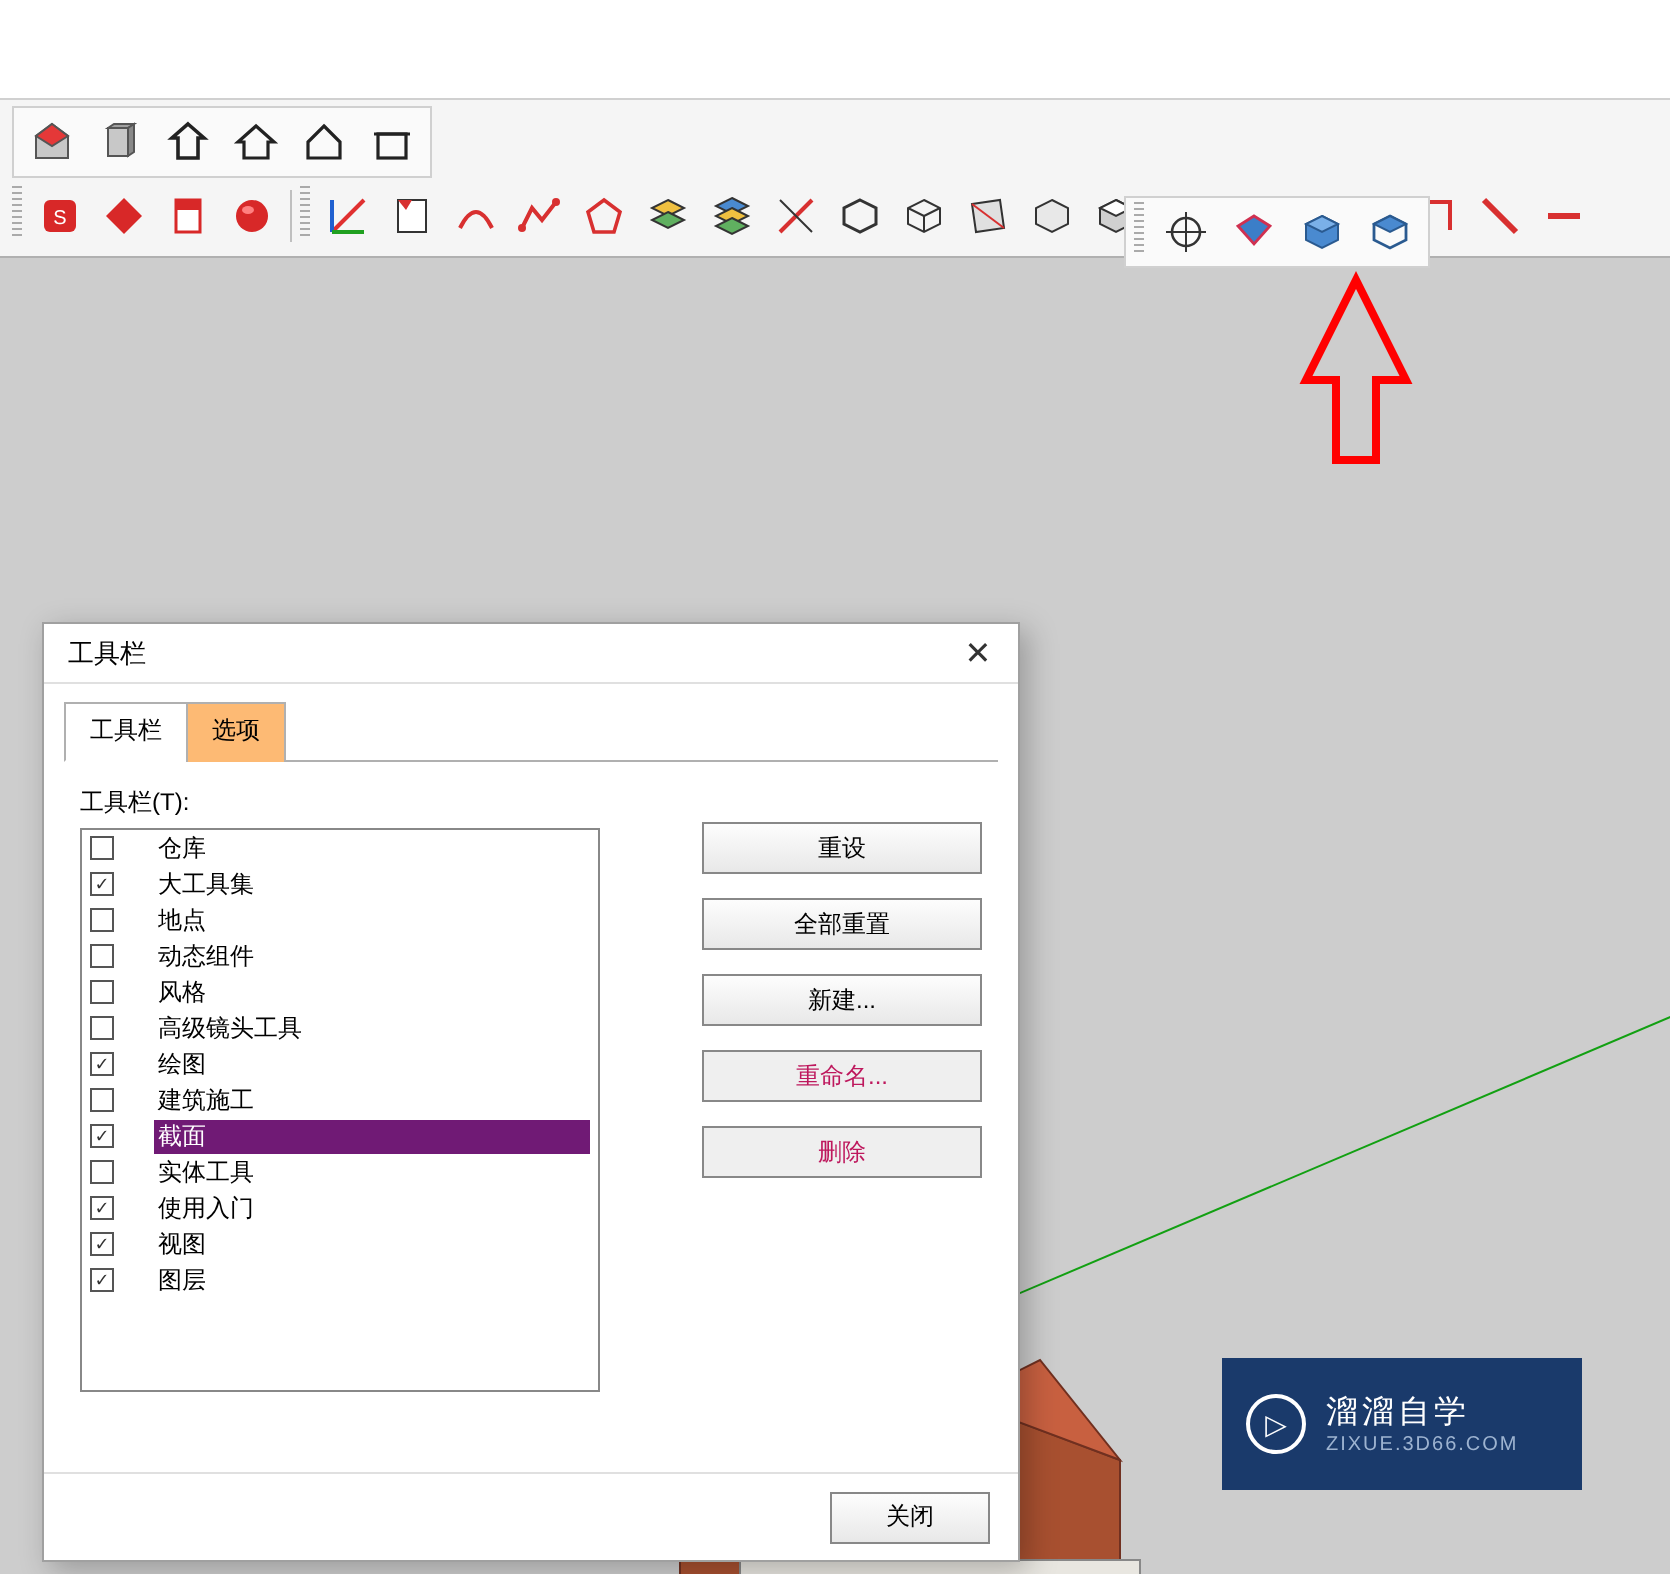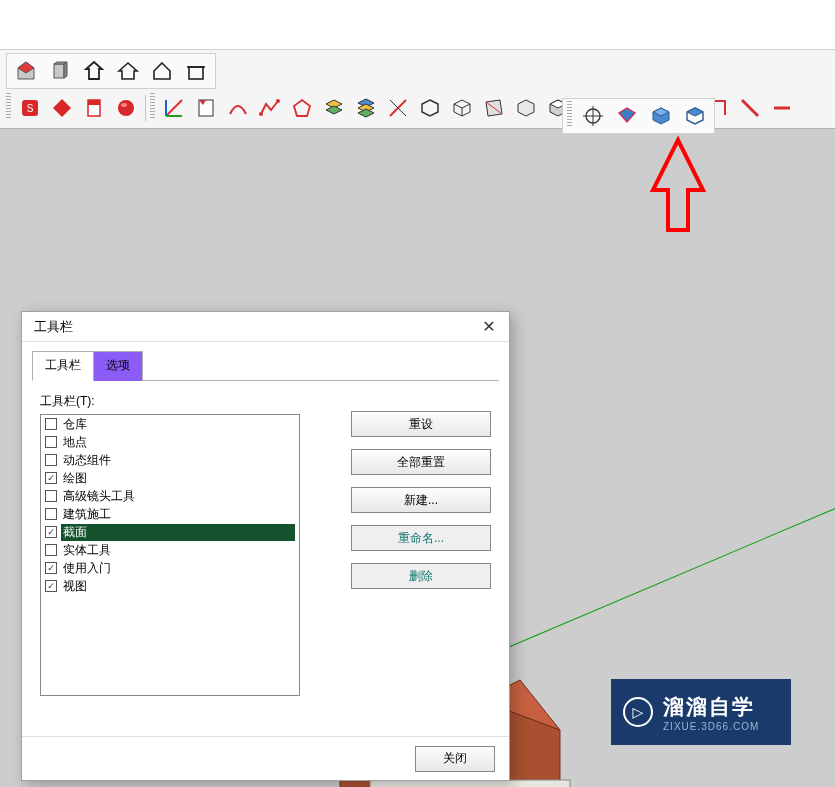--- a/index.html
+++ b/index.html
@@ -104,21 +104,21 @@
   .tabs {
     display: flex;
     border-bottom: 1px solid #b0b0b0;
     position: relative;
     top: 0;
   }
   .tab {
     padding: 5px 12px 6px 12px;
     border: 1px solid #b0b0b0;
     border-bottom: none;
-    background: #8b5cf6;
+    background: #fdba74;
     font-size: 12px;
     position: relative;
     top: 1px;
     cursor: pointer;
     margin-right: -1px;
   }
   .tab.active { background: #fff; border-bottom: 1px solid #fff; }
   .tab-content { padding: 12px 8px 8px 8px; display: flex; gap: 30px; }
   .left-col { flex: 1; }
   .lbl { font-size: 12px; margin-bottom: 4px; display: block; }
@@ -128,37 +128,37 @@
     background: #fff;
     overflow-y: scroll;
     font-size: 12px;
   }
   .listbox::-webkit-scrollbar { width: 16px; }
   .listbox::-webkit-scrollbar-track { background: #eee; }
   .listbox::-webkit-scrollbar-thumb { background: #c0c0c0; border: 1px solid #a0a0a0; }
   .li-row {
     display: flex; align-items: center;
     padding: 1px 4px;
-    gap: 4px;
+    gap: 20px;
     height: 18px;
     cursor: default;
   }
-  .li-row.selected .li-txt { background: #14532d; color: #fff; padding: 0 2px; flex:1; }
+  .li-row.selected .li-txt { background: #701a75; color: #fff; padding: 0 2px; flex:1; }
   .cb { width: 12px; height: 12px; border: 1px solid #555; background: #fff; display:inline-flex;align-items:center;justify-content:center; font-size:9px; color:#333; }
   .cb.checked::after { content: "✓"; }
   .li-txt { padding: 0 2px; }
   .right-col { display: flex; flex-direction: column; gap: 12px; padding-top: 18px; }
   .btn {
     width: 140px; height: 26px;
     border: 1px solid #888;
     background: linear-gradient(#fdfdfd,#e8e8e8);
     font-size: 12px;
     cursor: pointer;
   }
-  .btn:disabled { color: #0f766e; background: #efefef; cursor: default; }
+  .btn:disabled { color: #be185d; background: #efefef; cursor: default; }
   .dlg-footer {
     height: 44px;
     display: flex; justify-content: flex-end; align-items: center;
     padding: 0 14px;
     border-top: 1px solid #e0e0e0;
   }
   .dlg-footer .btn { width: 80px; }
 
   
   .watermark {
@@ -170,21 +170,21 @@
     padding: 0 12px;
     color: #fff;
     z-index: 10;
   }
   .wm-icon {
     width: 30px; height: 30px;
     border: 2px solid #fff; border-radius: 50%;
     display:flex;align-items:center;justify-content:center;
     font-size: 14px;
   }
-  .wm-txt .big { font-size: 21px; font-weight: 700; letter-spacing: 2px; }
+  .wm-txt .big { font-size: 16px; font-weight: 400; letter-spacing: 2px; }
   .wm-txt .small { font-size: 10px; color: #9db3d0; letter-spacing: 1px; }
 
   
   .scene-shape {
     position: absolute;
   }
 </style>
 </head>
 <body>
 
@@ -435,54 +435,66 @@
     </div>
     <div class="tab-content">
       <div class="left-col">
         <span class="lbl">工具栏(T):</span>
         <div class="listbox" id="listbox">
             <div class="li-row">
               <span class="cb"></span>
               <span class="li-txt">仓库</span>
             </div>
             <div class="li-row">
+              <span class="cb checked"></span>
+              <span class="li-txt">大工具集</span>
+            </div>
+            <div class="li-row">
               <span class="cb"></span>
               <span class="li-txt">地点</span>
             </div>
             <div class="li-row">
               <span class="cb"></span>
               <span class="li-txt">动态组件</span>
+            </div>
+            <div class="li-row">
+              <span class="cb"></span>
+              <span class="li-txt">风格</span>
+            </div>
+            <div class="li-row">
+              <span class="cb"></span>
+              <span class="li-txt">高级镜头工具</span>
             </div>
             <div class="li-row">
               <span class="cb checked"></span>
               <span class="li-txt">绘图</span>
-            </div>
-            <div class="li-row">
-              <span class="cb"></span>
-              <span class="li-txt">高级镜头工具</span>
             </div>
             <div class="li-row">
               <span class="cb"></span>
               <span class="li-txt">建筑施工</span>
             </div>
             <div class="li-row selected">
               <span class="cb checked"></span>
               <span class="li-txt">截面</span>
             </div>
             <div class="li-row">
               <span class="cb"></span>
               <span class="li-txt">实体工具</span>
             </div>
             <div class="li-row">
               <span class="cb checked"></span>
               <span class="li-txt">使用入门</span>
             </div>
             <div class="li-row">
               <span class="cb checked"></span>
               <span class="li-txt">视图</span>
+            </div>
+            <div class="li-row">
+              <span class="cb checked"></span>
+              <span class="li-txt">图层</span>
             </div>
           </div>
       </div>
       <div class="right-col">
         <button class="btn">重设</button>
         <button class="btn">全部重置</button>
         <button class="btn">新建...</button>
         <button class="btn" disabled="">重命名...</button>
         <button class="btn" disabled="">删除</button>
       </div>

